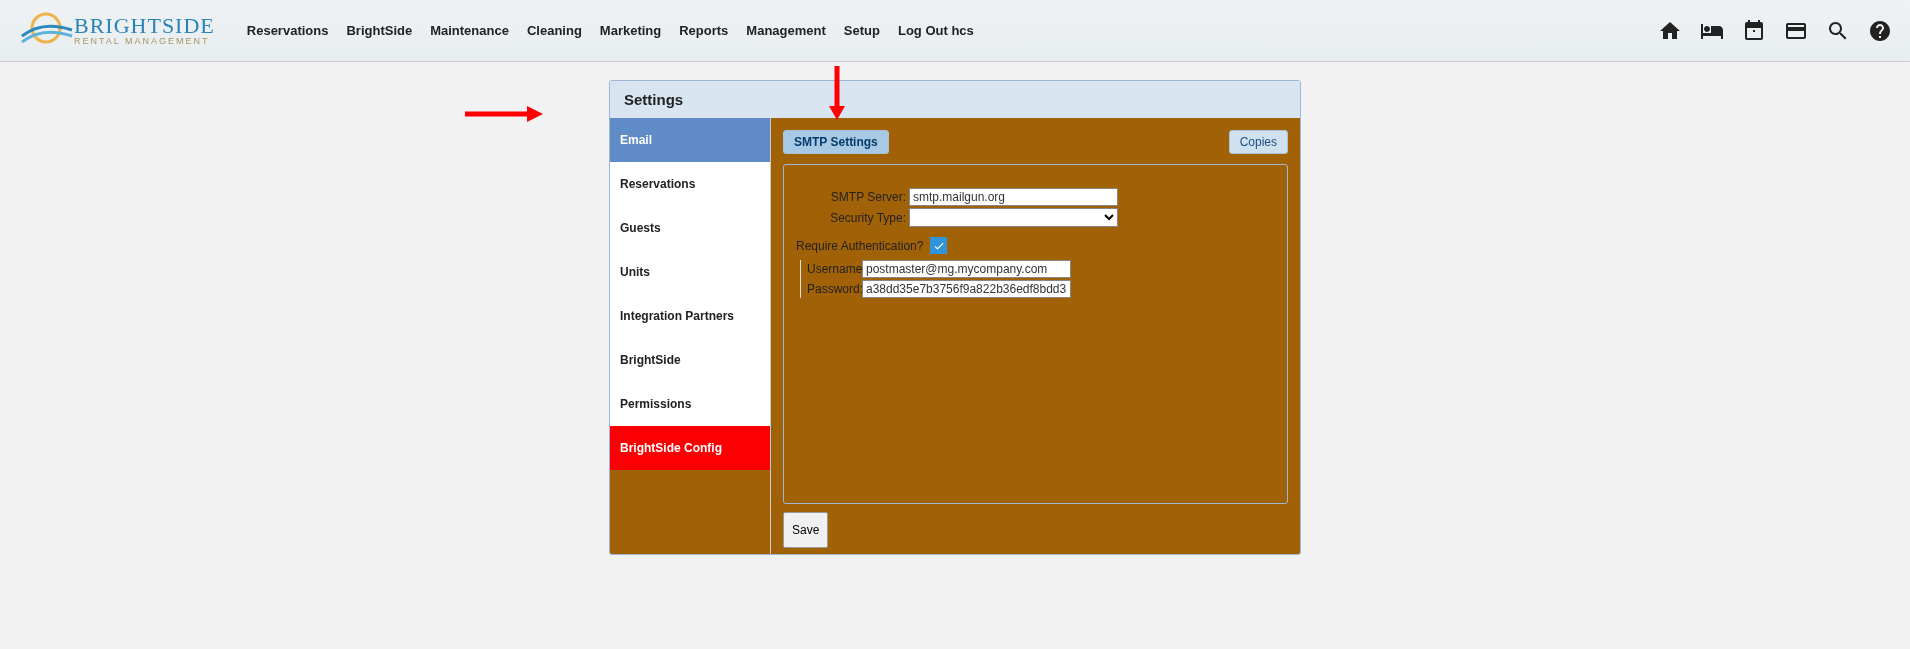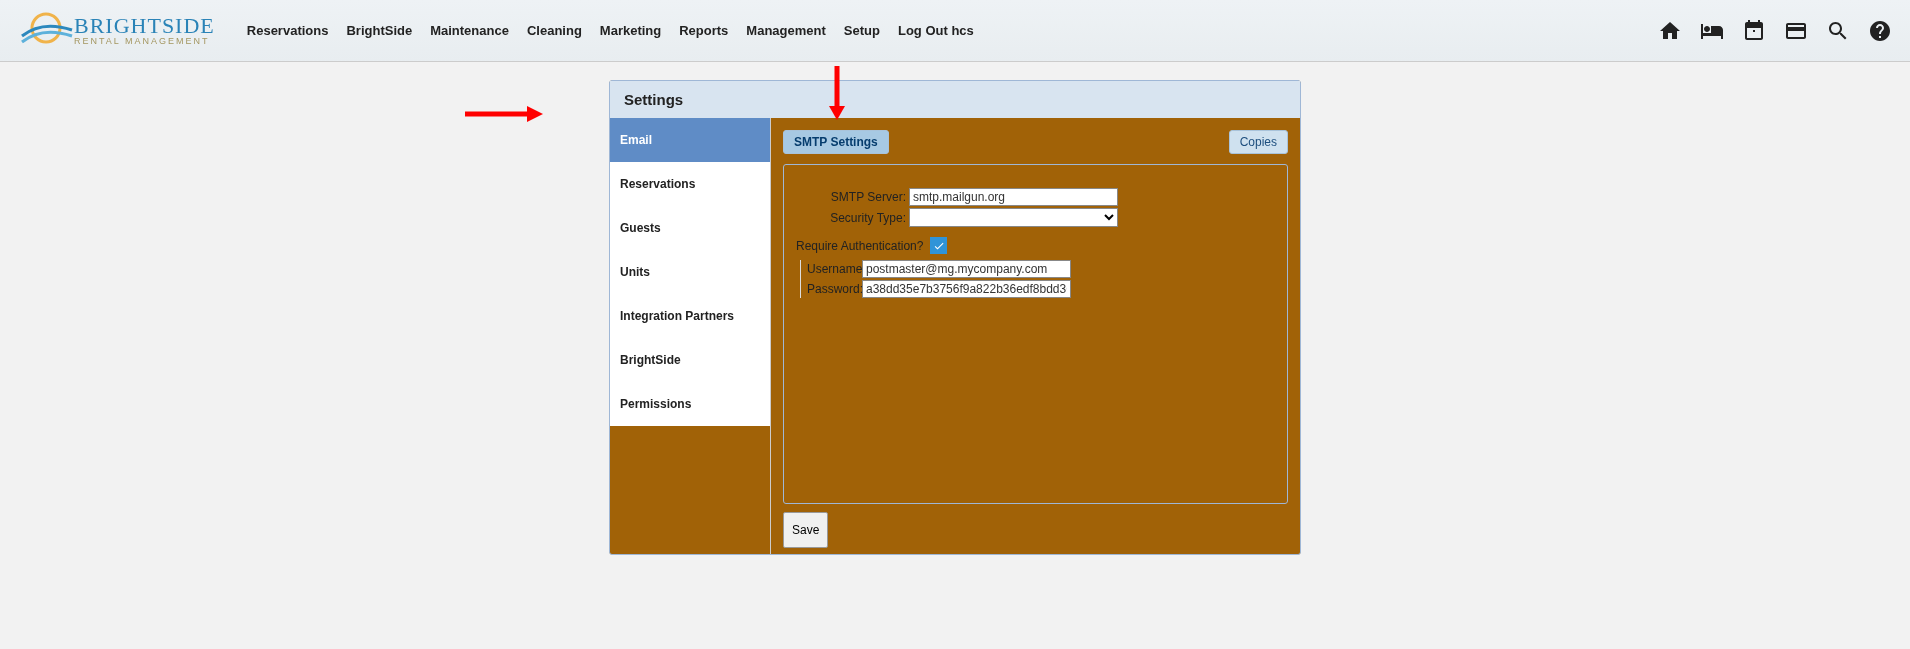--- a/index.html
+++ b/index.html
@@ -202,20 +202,21 @@
     <div class="panel-body">
 
       <div class="sidebar">
         <div class="side-item active">Email</div>
         <div class="side-item">Reservations</div>
         <div class="side-item">Guests</div>
         <div class="side-item">Units</div>
         <div class="side-item">Integration Partners</div>
         <div class="side-item">BrightSide</div>
         <div class="side-item">Permissions</div>
+        <div class="side-item config">BrightSide Config</div>
       </div>
 
       <div class="content">
         <div class="tabrow">
           <div class="tab active">SMTP Settings</div>
           <div class="tab">Copies</div>
         </div>
 
         <div class="form-box">
           <div class="form-row">

